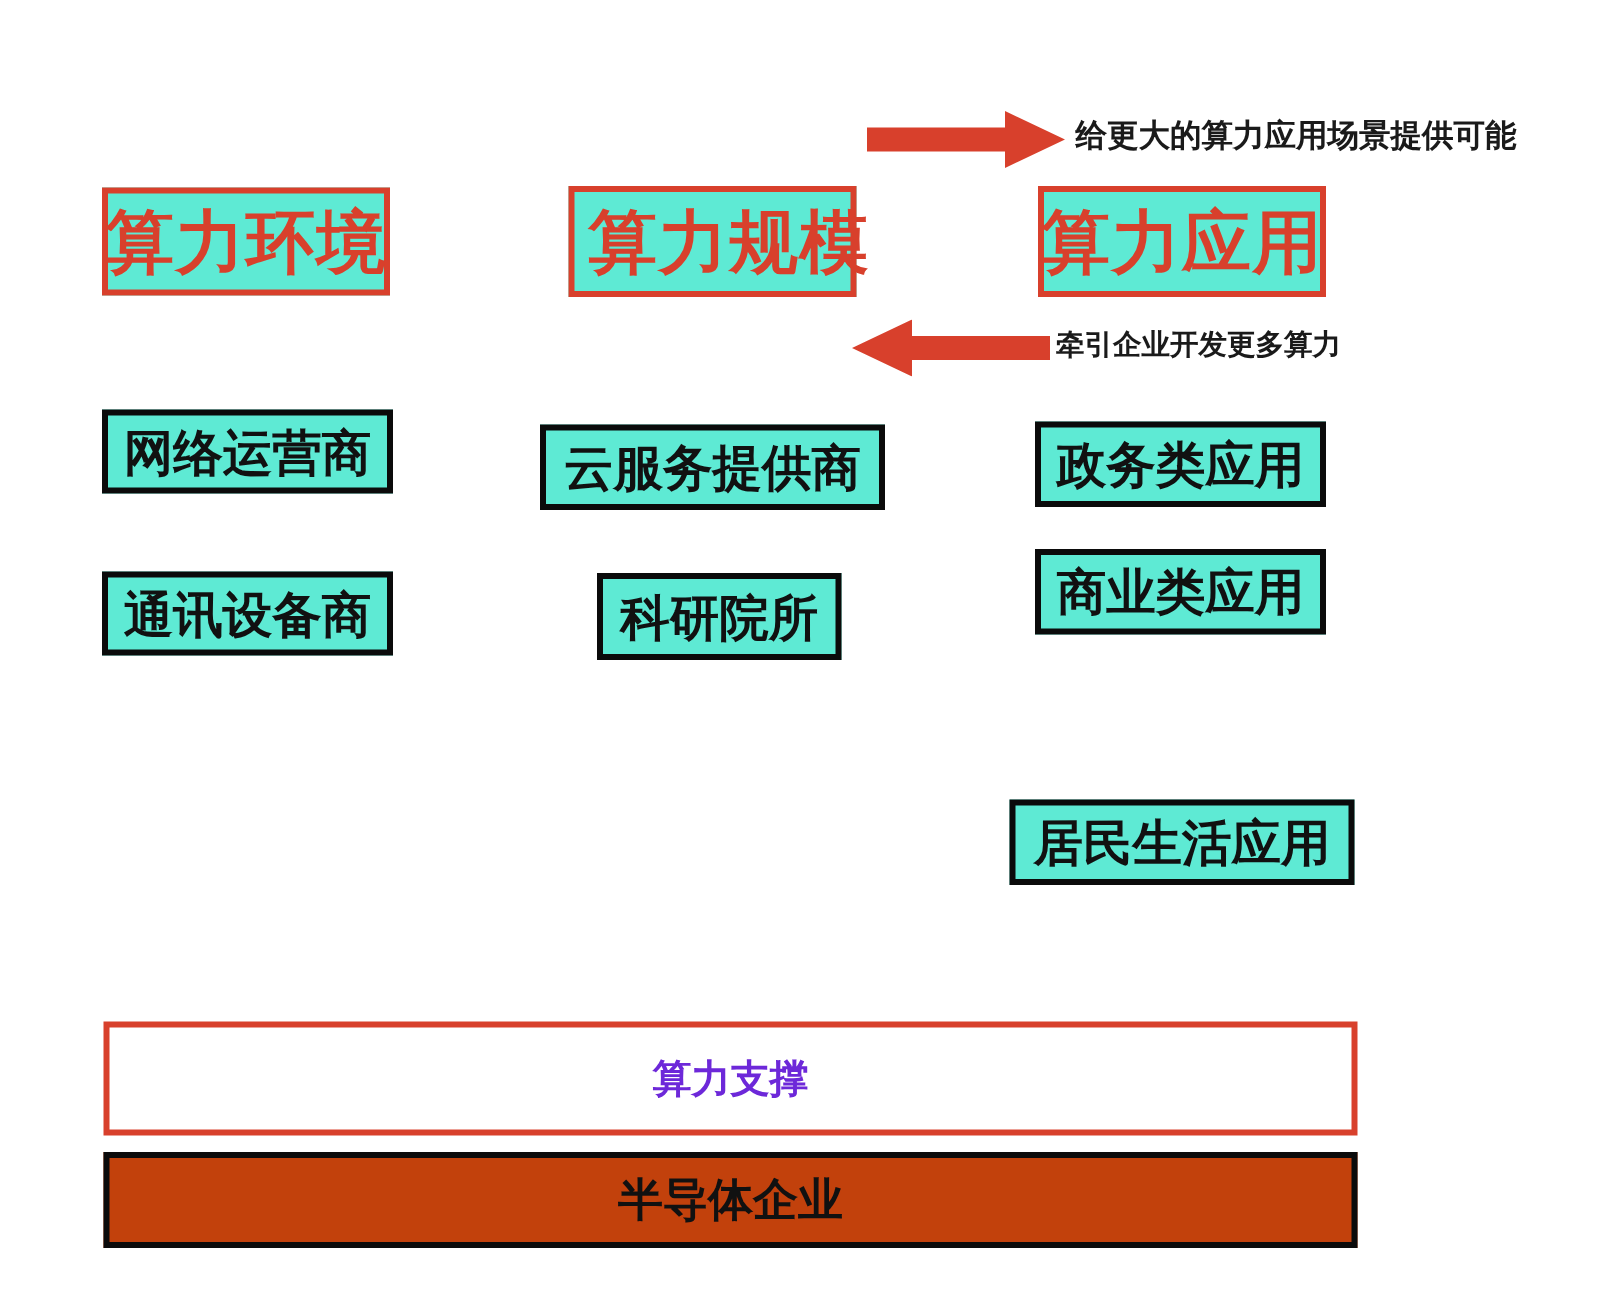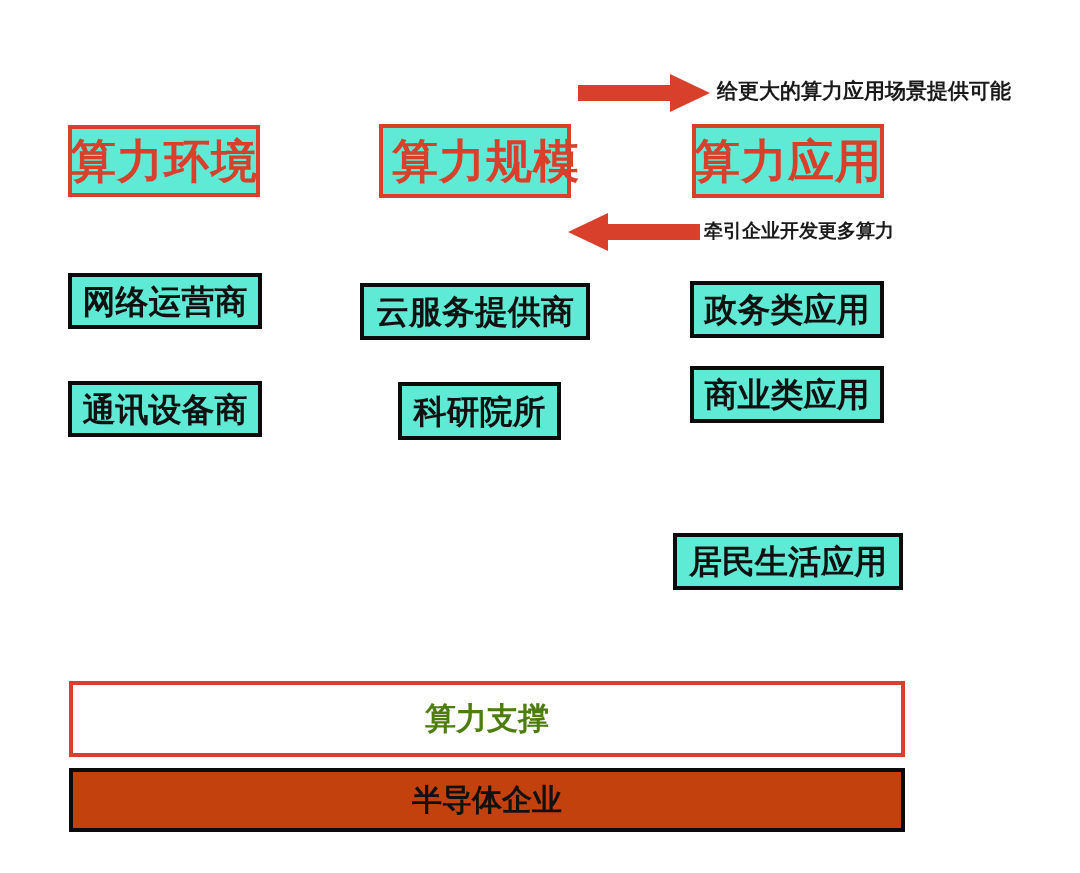--- a/index.html
+++ b/index.html
@@ -65,22 +65,22 @@
     display: flex;
     align-items: center;
     justify-content: center;
     font-weight: bold;
   }
   .bar-support {
     position: absolute;
     top: 681px;
     height: 76px;
     border: 4px solid #d8402c;
-    color: #4d7c0f;
-    font-size: 31px;
+    color: #6d28d9;
+    font-size: 26px;
     background: #fff;
   }
   .bar-semi {
     position: absolute;
     top: 768px;
     height: 64px;
     border: 4px solid #0b0b0b;
     color: #111111;
     font-size: 30px;
     background: #c2410c;

